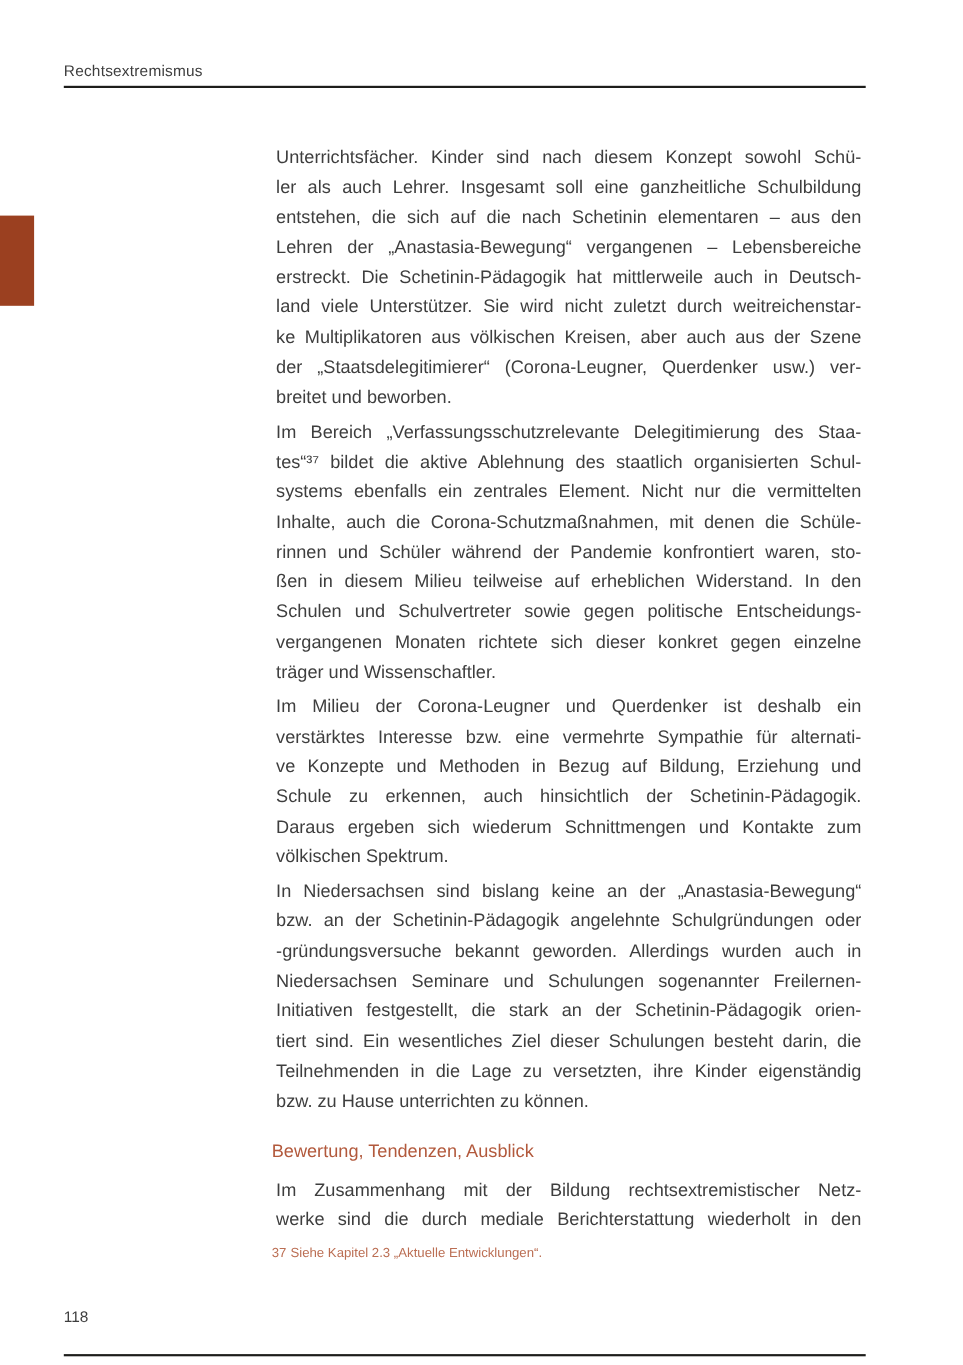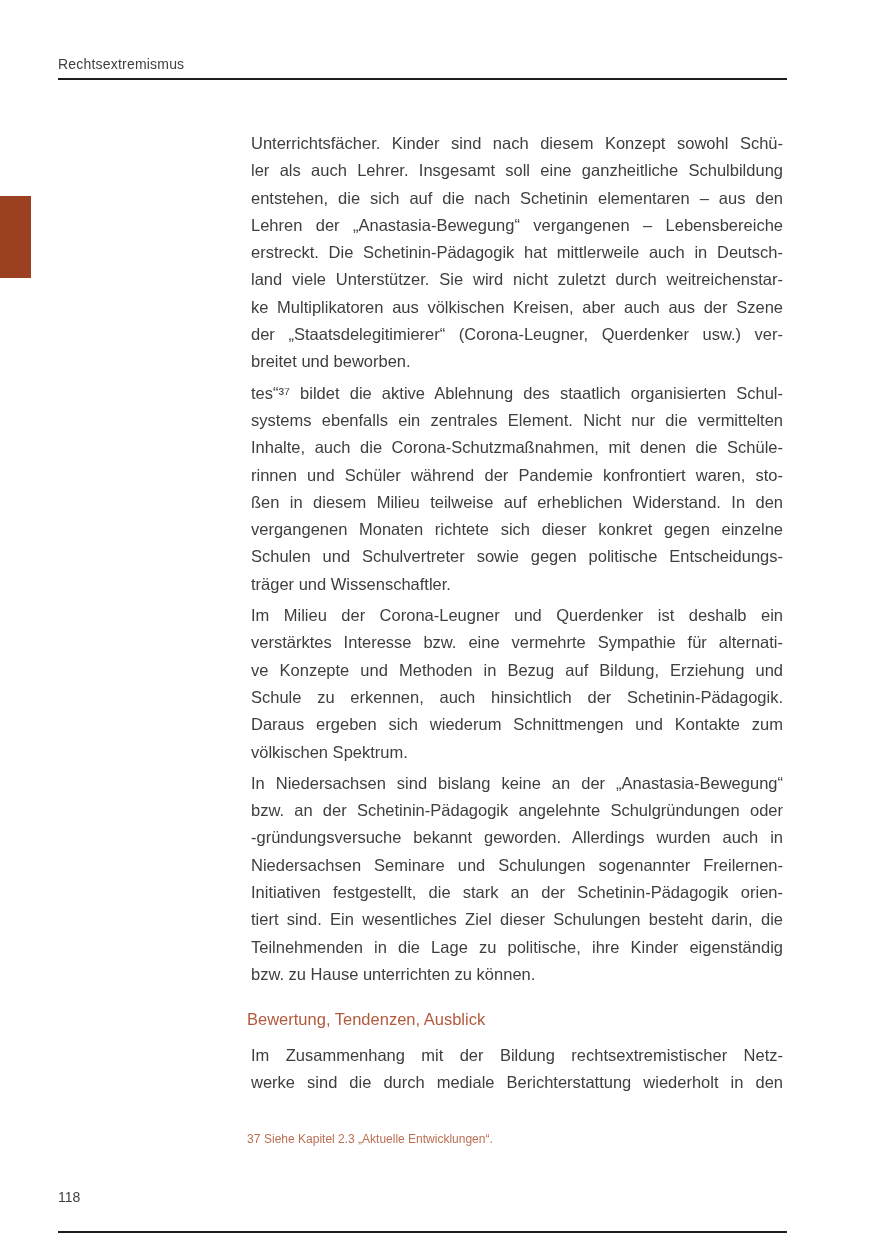--- a/index.html
+++ b/index.html
@@ -77,47 +77,48 @@
       <span class="line jl">entstehen, die sich auf die nach Schetinin elementaren – aus den</span>
       <span class="line jl">Lehren der „Anastasia-Bewegung“ vergangenen – Lebensbereiche</span>
       <span class="line jl">erstreckt. Die Schetinin-Pädagogik hat mittlerweile auch in Deutsch-</span>
       <span class="line jl">land viele Unterstützer. Sie wird nicht zuletzt durch weitreichenstar-</span>
       <span class="line jl">ke Multiplikatoren aus völkischen Kreisen, aber auch aus der Szene</span>
       <span class="line jl">der „Staatsdelegitimierer“ (Corona-Leugner, Querdenker usw.) ver-</span>
       <span class="line ll">breitet und beworben.</span>
     </p>
 
     <p class="para">
+      <span class="line jl">Im Bereich „Verfassungsschutzrelevante Delegitimierung des Staa-</span>
       <span class="line jl">tes“³⁷ bildet die aktive Ablehnung des staatlich organisierten Schul-</span>
       <span class="line jl">systems ebenfalls ein zentrales Element. Nicht nur die vermittelten</span>
       <span class="line jl">Inhalte, auch die Corona-Schutzmaßnahmen, mit denen die Schüle-</span>
       <span class="line jl">rinnen und Schüler während der Pandemie konfrontiert waren, sto-</span>
       <span class="line jl">ßen in diesem Milieu teilweise auf erheblichen Widerstand. In den</span>
+      <span class="line jl">Schulen und Schulvertreter sowie gegen politische Entscheidungs-</span>
       <span class="line jl">vergangenen Monaten richtete sich dieser konkret gegen einzelne</span>
-      <span class="line jl">Schulen und Schulvertreter sowie gegen politische Entscheidungs-</span>
       <span class="line ll">träger und Wissenschaftler.</span>
     </p>
 
     <p class="para">
       <span class="line jl">Im Milieu der Corona-Leugner und Querdenker ist deshalb ein</span>
       <span class="line jl">verstärktes Interesse bzw. eine vermehrte Sympathie für alternati-</span>
       <span class="line jl">ve Konzepte und Methoden in Bezug auf Bildung, Erziehung und</span>
       <span class="line jl">Schule zu erkennen, auch hinsichtlich der Schetinin-Pädagogik.</span>
       <span class="line jl">Daraus ergeben sich wiederum Schnittmengen und Kontakte zum</span>
       <span class="line ll">völkischen Spektrum.</span>
     </p>
 
     <p class="para">
       <span class="line jl">In Niedersachsen sind bislang keine an der „Anastasia-Bewegung“</span>
       <span class="line jl">bzw. an der Schetinin-Pädagogik angelehnte Schulgründungen oder</span>
       <span class="line jl">-gründungsversuche bekannt geworden. Allerdings wurden auch in</span>
       <span class="line jl">Niedersachsen Seminare und Schulungen sogenannter Freilernen-</span>
       <span class="line jl">Initiativen festgestellt, die stark an der Schetinin-Pädagogik orien-</span>
       <span class="line jl">tiert sind. Ein wesentliches Ziel dieser Schulungen besteht darin, die</span>
-      <span class="line jl">Teilnehmenden in die Lage zu politische, ihre Kinder eigenständig</span>
+      <span class="line jl">Teilnehmenden in die Lage zu versetzten, ihre Kinder eigenständig</span>
       <span class="line ll">bzw. zu Hause unterrichten zu können.</span>
     </p>
 
     <h2 class="section-heading">Bewertung, Tendenzen, Ausblick</h2>
 
     <p class="para">
       <span class="line jl">Im Zusammenhang mit der Bildung rechtsextremistischer Netz-</span>
       <span class="line jl">werke sind die durch mediale Berichterstattung wiederholt in den</span>
     </p>
 

